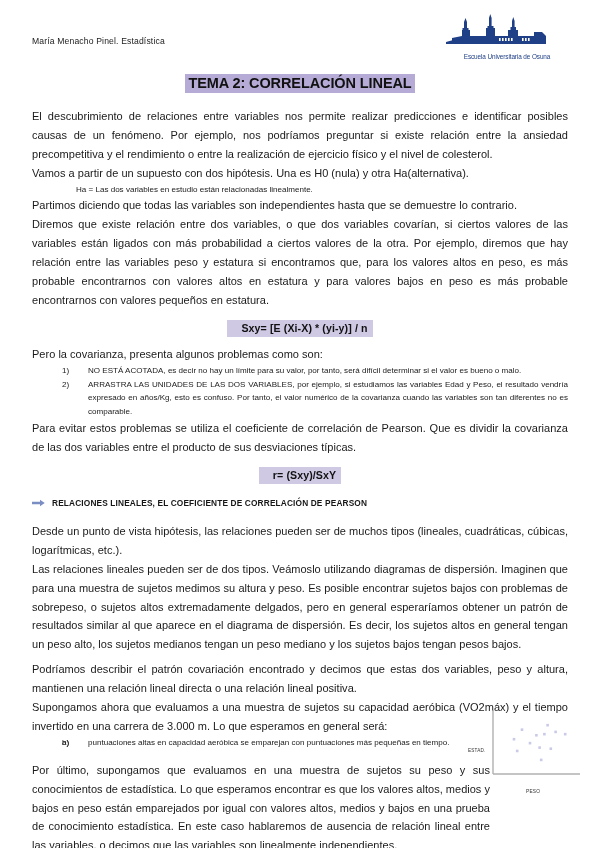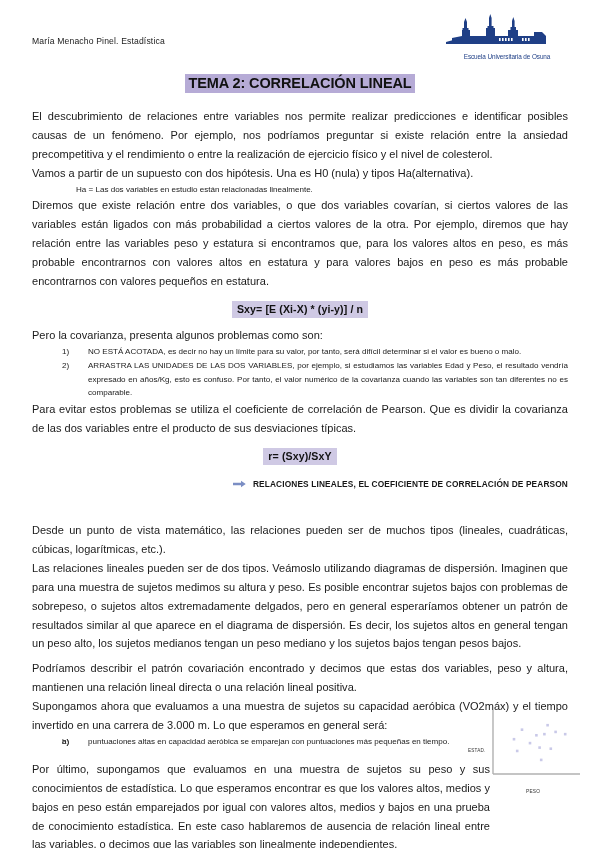--- a/index.html
+++ b/index.html
@@ -94,21 +94,21 @@
   
   .formula-wrap {
     text-align: center;
     margin: 8px 0 8px 0;
   }
   .formula {
     display: inline-block;
     background: #cfc9e4;
     font-weight: bold;
     font-size: 10.6px;
-    padding: 2px 5px 3px 5px;
+    padding: 2px 5px 3px 14px;
     letter-spacing: 0.1px;
     color: #111;
   }
 
   
   ol.num-list, ol.alpha-list {
     margin: 0;
     padding: 0;
     list-style: none;
   }
@@ -127,22 +127,21 @@
     top: 0;
     width: 22px;
     font-size: 8.05px;
   }
 
   
   .arrow-head {
     display: flex;
     align-items: center;
     gap: 7px;
-    margin: 14px 0 32px 0;
-    justify-content: flex-end;
+    margin: 14px 0 14px 0;
   }
   .arrow-icon {
     width: 13px;
     height: 8px;
     flex: 0 0 auto;
   }
   .arrow-label {
     font-size: 8.3px;
     font-weight: bold;
     letter-spacing: 0.15px;
@@ -219,23 +218,24 @@
       </svg>
       <div class="logo-caption">Escuela Universitaria de Osuna</div>
     </div>
   </div>
 
   <div class="title-wrap">
     <span class="doc-title">TEMA 2: CORRELACIÓN LINEAL</span>
   </div>
 
   <p class="body">El descubrimiento de relaciones entre variables nos permite realizar predicciones e identificar posibles causas de un fenómeno. Por ejemplo, nos podríamos preguntar si existe relación entre la ansiedad precompetitiva y el rendimiento o entre la realización de ejercicio físico y el nivel de colesterol.</p>
-  <p class="body nojust">Vamos a partir de un supuesto con dos hipótesis. Una es H0 (nula) y tipos Ha(alternativa).</p>
+  <p class="body nojust">Vamos a partir de un supuesto con dos hipótesis. Una es H0 (nula) y otra Ha(alternativa).</p>
   <div class="indent-hyp">Ha =  Las dos variables en estudio están relacionadas linealmente.</div>
 
+  <p class="body nojust">Partimos diciendo que todas las variables son independientes hasta que se demuestre lo contrario.</p>
   <p class="body">Diremos que existe relación entre dos variables, o que dos variables covarían, si ciertos valores de las variables están ligados con más probabilidad a ciertos valores de la otra. Por ejemplo, diremos que hay relación entre las variables peso y estatura si encontramos que, para los valores altos en peso, es más probable encontrarnos con valores altos en estatura y para valores bajos en peso es más probable encontrarnos con valores pequeños en estatura.</p>
 
   <div class="formula-wrap">
     <span class="formula">Sxy= [E (Xi-X) * (yi-y)] / n</span>
   </div>
 
   <p class="body nojust">Pero la covarianza, presenta algunos problemas como son:</p>
 
   <ol class="num-list">
     <li>
@@ -254,21 +254,21 @@
     <span class="formula">r= (Sxy)/SxY</span>
   </div>
 
   <div class="arrow-head">
     <svg class="arrow-icon" viewBox="0 0 26 14">
       <path d="M0,4.5 L16,4.5 L16,0.5 L25.5,7 L16,13.5 L16,9.5 L0,9.5 Z" fill="#7b8ec4"></path>
     </svg>
     <span class="arrow-label">RELACIONES LINEALES, EL COEFICIENTE DE CORRELACIÓN DE PEARSON</span>
   </div>
 
-  <p class="body">Desde un punto de vista matemático, las relaciones pueden ser de muchos tipos (lineales, cuadráticas, cúbicas, logarítmicas, etc.).</p>
+  <p class="body">Desde un punto de vista hipótesis, las relaciones pueden ser de muchos tipos (lineales, cuadráticas, cúbicas, logarítmicas, etc.).</p>
   <p class="body">Las relaciones lineales pueden ser de dos tipos. Veámoslo utilizando diagramas de dispersión. Imaginen que para una muestra de sujetos medimos su altura y peso. Es posible encontrar sujetos bajos con problemas de sobrepeso, o sujetos altos extremadamente delgados, pero en general esperaríamos obtener un patrón de resultados similar al que aparece en el diagrama de dispersión. Es decir, los sujetos altos en general tengan un peso alto, los sujetos medianos tengan un peso mediano y los sujetos bajos tengan pesos bajos.</p>
   <div class="gap-sm"></div>
   <p class="body">Podríamos describir el patrón covariación encontrado y decimos que estas dos variables, peso y altura, mantienen una relación lineal directa o una relación lineal positiva.</p>
   <p class="body">Supongamos ahora que evaluamos a una muestra de sujetos su capacidad aeróbica (VO2máx) y el tiempo invertido en una carrera de 3.000 m. Lo que esperamos en general será:</p>
 
   <ol class="alpha-list">
     <li>
       <span class="marker">a)</span>
     </li>
     <li>

